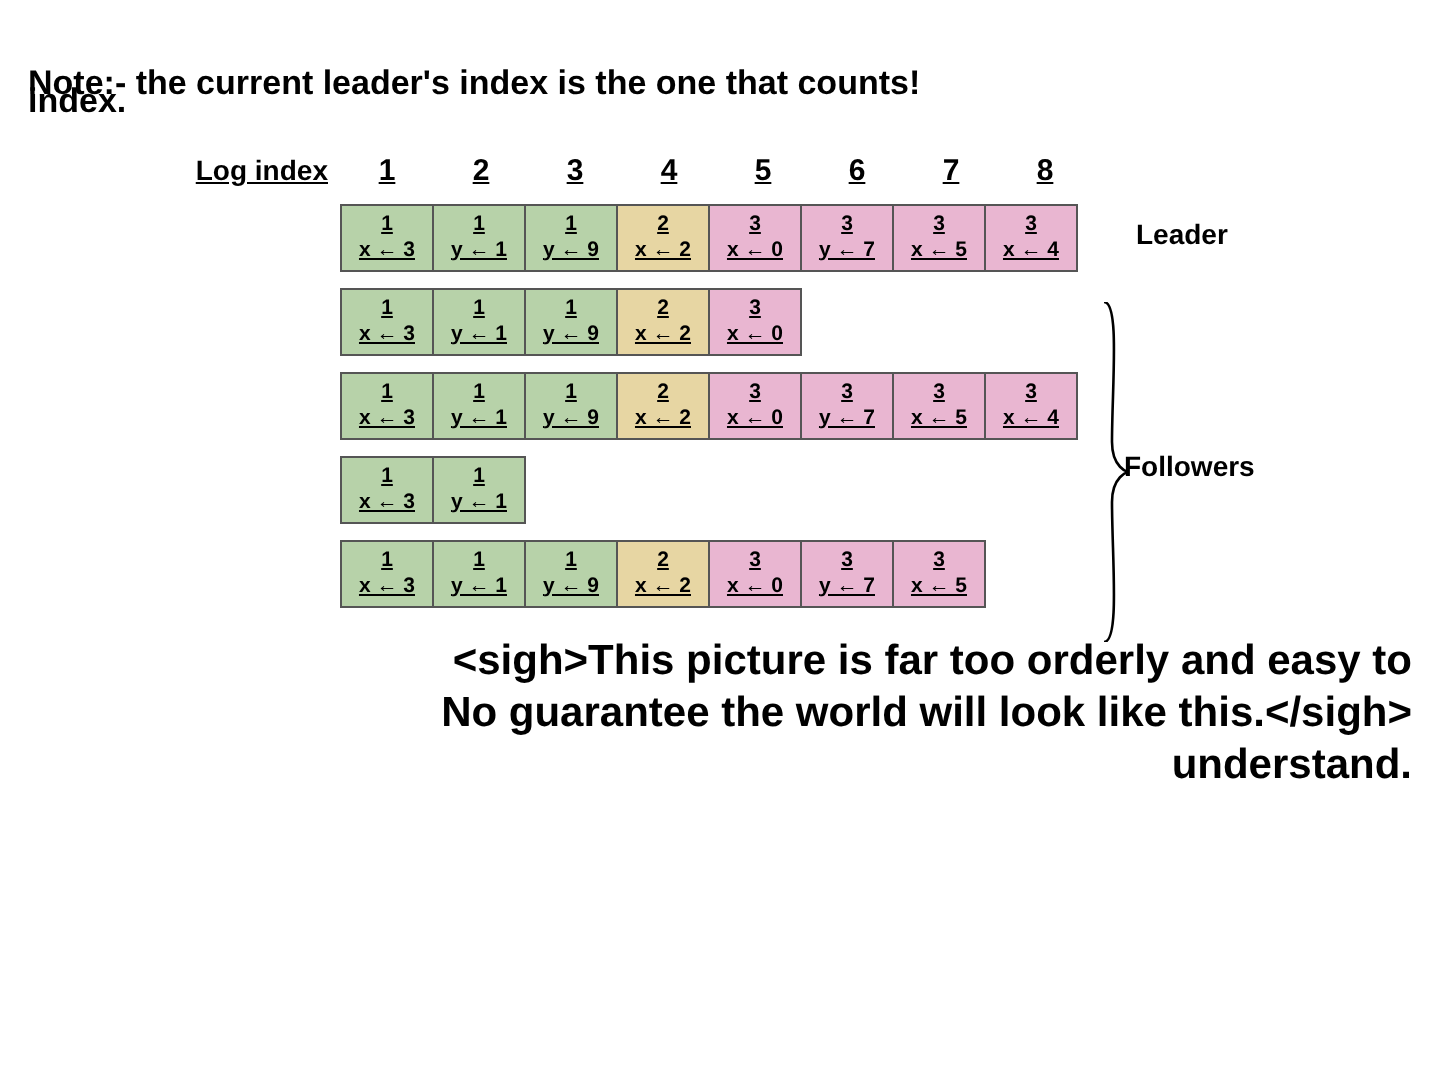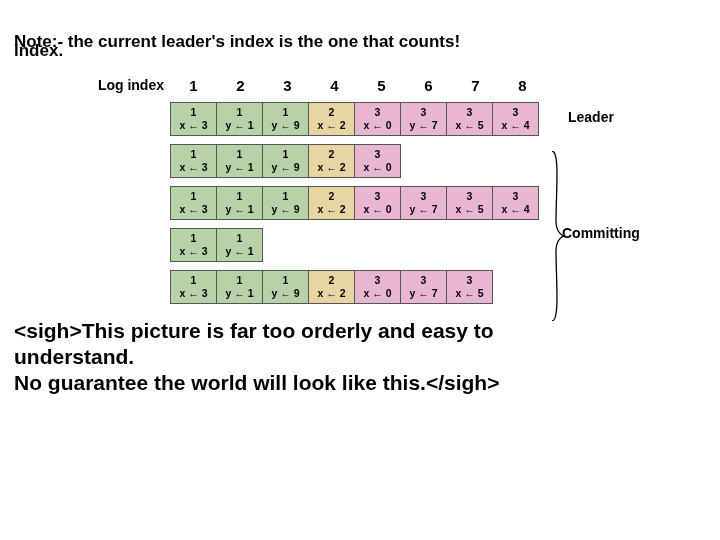--- a/index.html
+++ b/index.html
@@ -7,21 +7,21 @@
     padding: 10px 14px;
     font-family: Arial, Helvetica, sans-serif;
     background: #fff;
     color: #000;
     width: 720px;
     box-sizing: border-box;
   }
   .heading { font-weight: bold; font-size: 17px; line-height: 1.25; margin-bottom: 24px; } 
   .heading .overlap { position: relative; }
   .heading .word-index { position: absolute; left: 0; top: 30px; }
-  .diagram-area { position: relative; margin-left: 60px; }
+  .diagram-area { position: relative; margin-left: 60px; text-decoration: underline; }
   .index-row { display: flex; align-items: center; margin-bottom: 8px; }
   .index-label { font-size: 14px; font-weight: bold; width: 90px; text-align: right; padding-right: 6px; }
   .index-nums { display: flex; }
   .index-nums div {
     width: 47px;
     text-align: center;
     font-size: 15px;
     font-weight: bold;
   }
   .log-row { display: flex; margin-bottom: 8px; }
@@ -54,21 +54,21 @@
   .brace {
     position: absolute;
     left: 476px;
     top: 74px;
     height: 170px;
     width: 14px;
   }
   .brace svg { width: 14px; height: 170px; }
   .sigh {
     margin-top: 14px;
-    text-align: left;
+    text-align: right;
     font-size: 21px;
     font-weight: bold;
     line-height: 1.25;
   }
 </style>
 </head>
 <body>
 
 <div class="heading">
   <div class="overlap">
@@ -242,21 +242,21 @@
       </div>
     </div>
 
   <div class="side-label label-leader">Leader</div>
 
   <div class="brace">
     <svg viewBox="0 0 14 170" preserveAspectRatio="none">
       <path d="M2,0 C10,0 6,42 6,70 C6,83 14,85 14,85 C14,85 6,87 6,100 C6,128 10,170 2,170" fill="none" stroke="#000" stroke-width="1.3"></path>
     </svg>
   </div>
-  <div class="side-label label-followers">Committing</div>
+  <div class="side-label label-followers">Followers</div>
 
 </div>
 
 <div class="sigh">
   <div>&lt;sigh&gt;This picture is far too orderly and easy to</div>
+  <div>No guarantee the world will look like this.&lt;/sigh&gt;</div>
   <div>understand.</div>
-  <div>No guarantee the world will look like this.&lt;/sigh&gt;</div>
 </div>
 
 </body></html>

